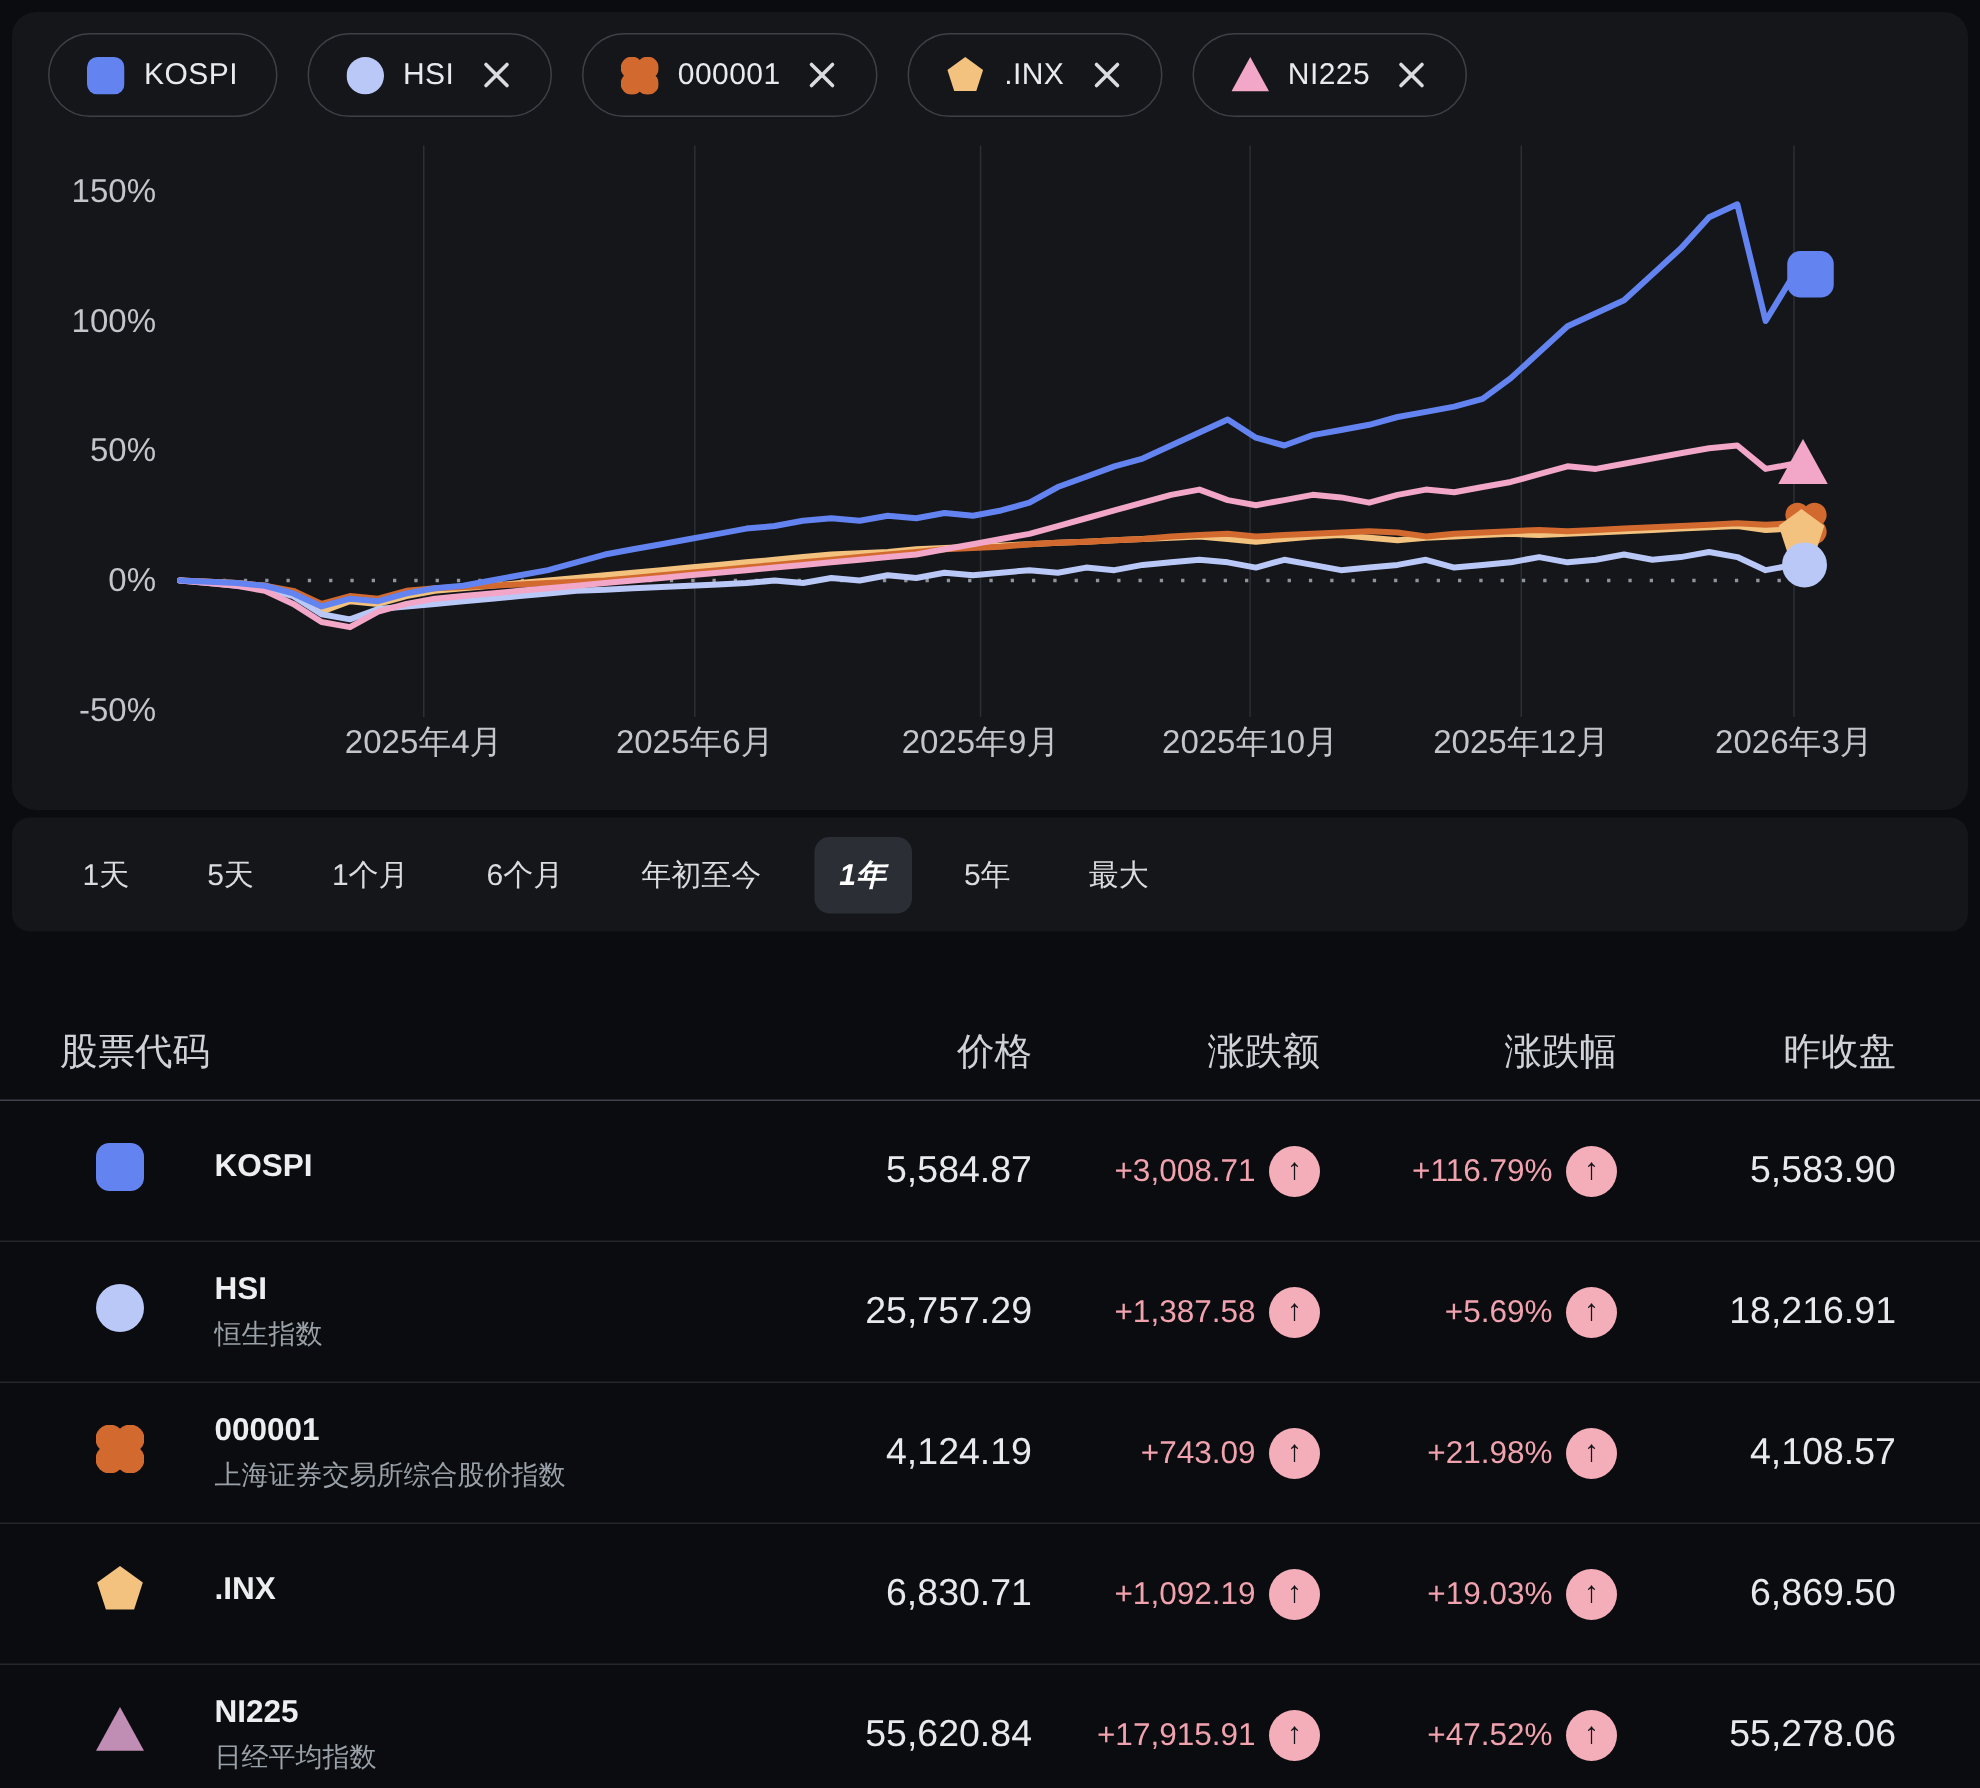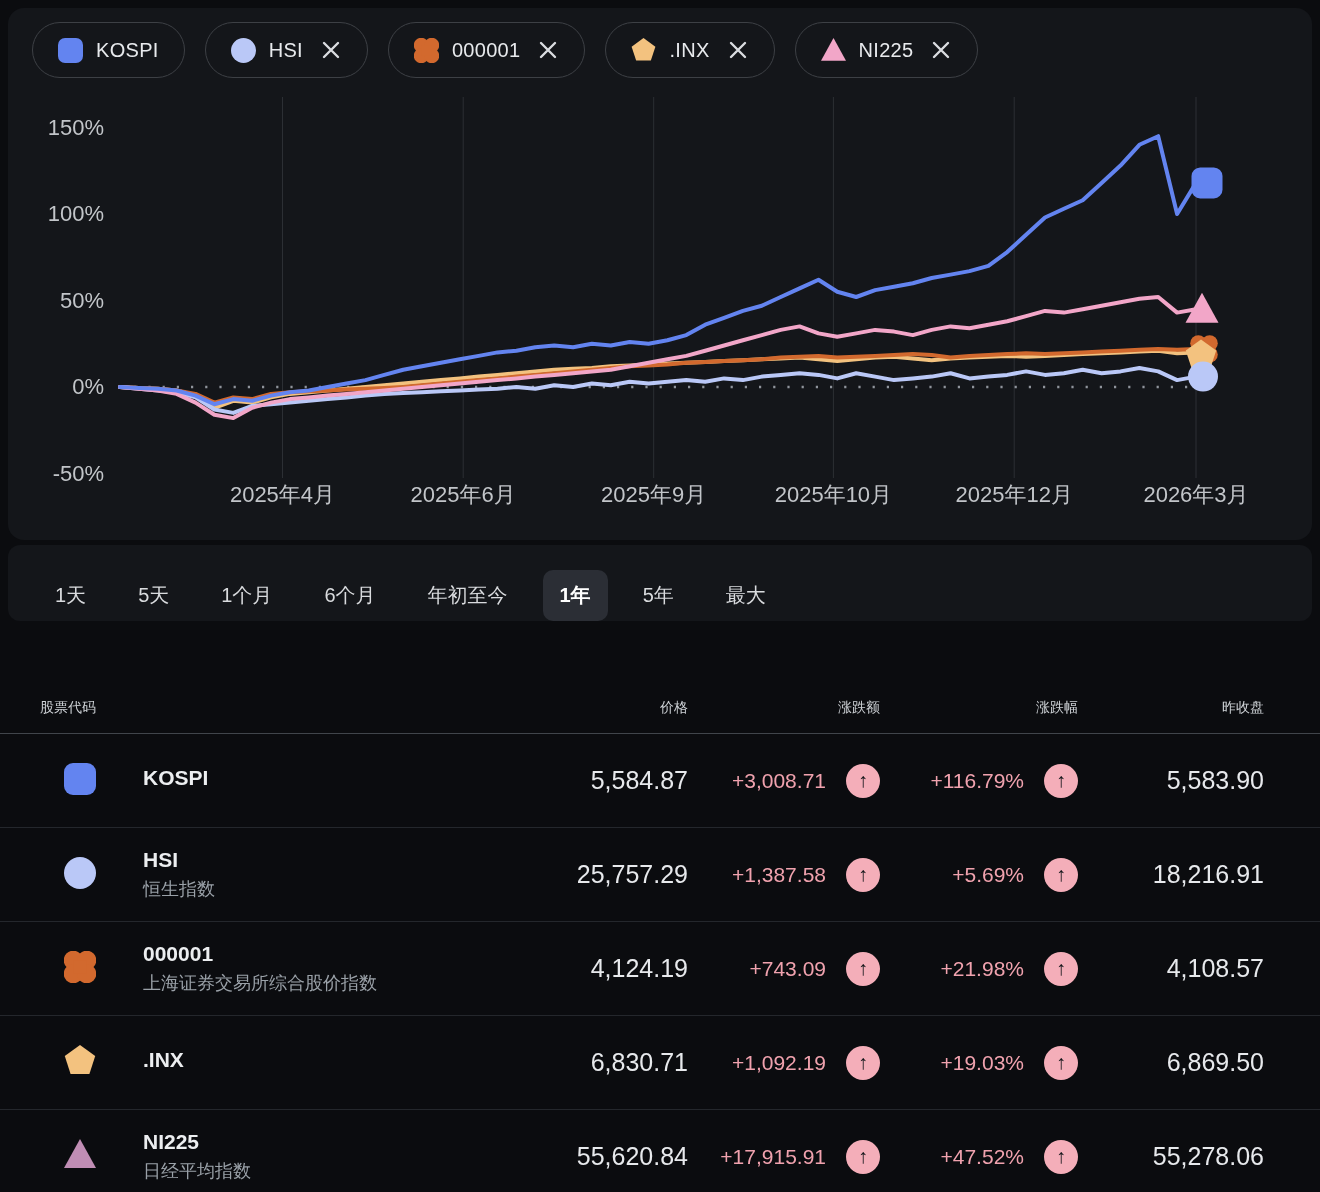--- a/index.html
+++ b/index.html
@@ -25,45 +25,45 @@
   }
   .chip .sym-icon { display:flex; align-items:center; }
   .chip .close { display:flex; align-items:center; margin-left:4px; cursor:pointer; }
   
   #chart { position:absolute; top:95px; left:0; width:1320px; height:432px; }
   #chart text { font-family:"Liberation Sans", sans-serif; }
   
   .timebar {
     position:absolute; top:545px; left:8px; right:8px; height:76px;
     background:#14161a; border-radius:12px;
-    display:flex; align-items:flex-end; padding:0 30px; gap:18px;
+    display:flex; align-items:center; padding:0 30px; gap:18px;
   }
   .trange {
     font-size:20px; color:#d9dbde; padding:12px 17px; border-radius:10px;
     background:transparent; border:none; font-family:inherit; cursor:pointer;
   }
-  .trange.selected { background:#2b2e35; color:#ffffff; font-weight:bold; }
+  .trange.selected { background:#2b2e35; color:#ffffff; font-weight:bold;font-style:italic; }
   
   .quote-table { position:absolute; top:650px; left:0; right:0; }
   .t-grid {
     display:grid;
     grid-template-columns:103px 385px 160px 192px 198px 186px;
     padding-left:40px; padding-right:56px;
   }
   .t-head { height:84px; align-items:end; padding-bottom:16px;
     border-bottom:1px solid #41454b; }
-  .t-head .h { font-size:14px; color:#ced2d6; }
+  .t-head .h { font-size:25px; color:#ced2d6; }
   .t-head .h.num { text-align:right; }
   .t-row { height:94px; align-items:center; border-bottom:1px solid #24272c; cursor:pointer; }
   .cell-icon { display:flex; }
   .cell-icon .sym-icon { margin-left:24px; }
   .cell-name .nm { font-size:21px; font-weight:bold; color:#eceef0; margin-bottom:5px; }
   .cell-name .sub { font-size:18px; color:#9aa1a8; }
   .num { text-align:right; font-size:25px; color:#e7e9ec; }
-  .cell-chg { display:flex; justify-content:flex-end; align-items:center; gap:20px;
+  .cell-chg { display:flex; justify-content:flex-end; align-items:center; gap:9px;
     font-size:21px; color:#f0a2ae; font-weight:500; }
   .badge {
     width:34px; height:34px; border-radius:50%; background:#f4aeb9;
     display:flex; align-items:center; justify-content:center;
     color:#14161a; font-size:20px; font-weight:bold; flex:0 0 auto;
   }
 </style>
 </head>
 <body>
 

